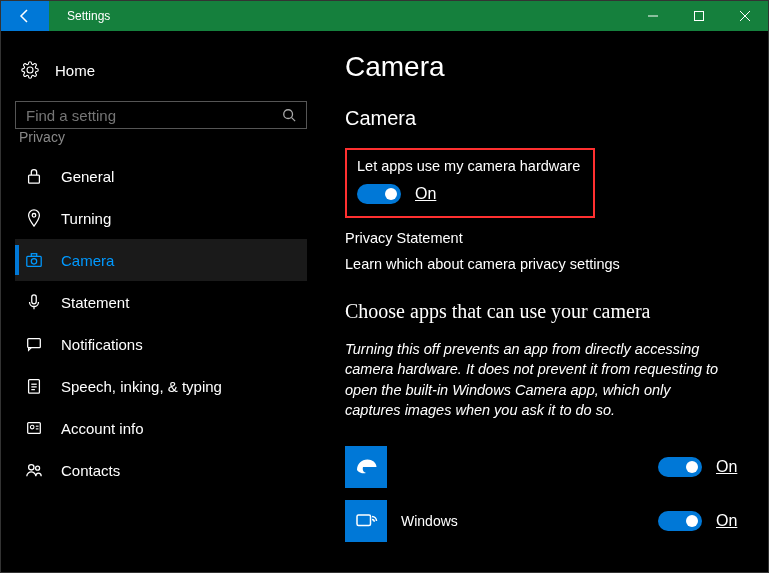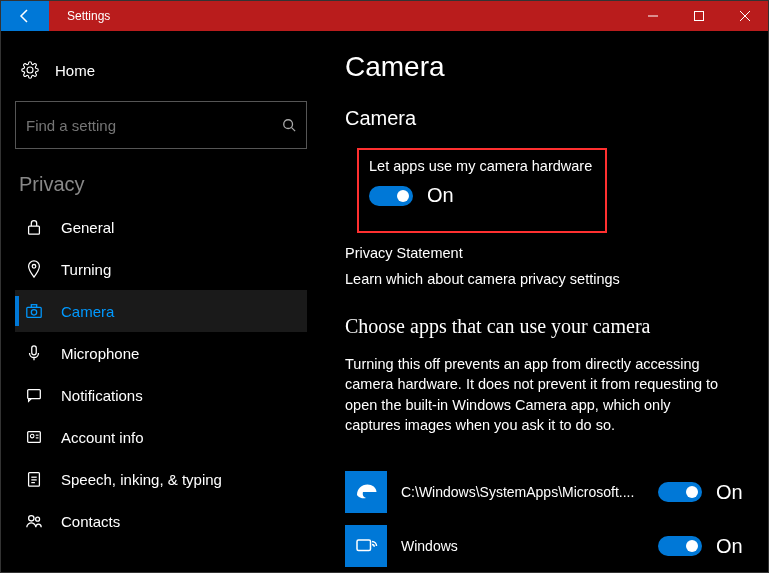--- a/index.html
+++ b/index.html
@@ -10,21 +10,21 @@
     font-family: "Segoe UI", Arial, sans-serif;
     font-size: 14px;
     overflow: hidden;
     position: relative;
     border: 1px solid #333;
   }
   .titlebar {
     height: 30px;
     display: flex;
     align-items: stretch;
-    background: #b91c1c;
+    background: #15803d;
   }
   .back-btn {
     width: 48px;
     background: #0078d7;
     display: flex;
     align-items: center;
     justify-content: center;
   }
   .back-btn svg { width: 16px; height: 16px; fill: #fff; }
   .title-text {
@@ -57,39 +57,38 @@
     display: flex;
     align-items: center;
     gap: 16px;
     padding: 8px 6px 8px 6px;
     margin-bottom: 14px;
   }
   .home-row .gear { width: 18px; height: 18px; }
   .home-row span { font-size: 15px; }
   .search-box {
     border: 1px solid #555;
-    height: 48px;
+    height: 28px;
     display: flex;
     align-items: center;
     padding: 0 10px;
-    margin-bottom: 24px;
     color: #aaa;
   }
   .search-box input {
     flex: 1;
     background: transparent;
     border: none;
     outline: none;
     color: #aaa;
     font-size: 15px;
   }
   .search-box svg { width: 14px; height: 14px; }
   .section-label {
     color: #888;
-    font-size: 20px;
+    font-size: 14px;
     margin-bottom: 10px;
     padding-left: 4px;
   }
   .nav-item {
     display: flex;
     align-items: center;
     gap: 18px;
     padding: 12px 10px;
     position: relative;
     cursor: pointer;
@@ -109,44 +108,43 @@
   .nav-item span { font-size: 15px; }
   .content {
     flex: 1;
     padding: 20px 24px 0 24px;
     overflow: hidden;
   }
   .page-title { font-size: 28px; font-weight: 400; margin-bottom: 24px; }
   .page-subtitle { font-size: 20px; font-weight: 400; margin-bottom: 18px; }
   .highlight-box {
     border: 2px solid #ff3030;
-    padding: 8px 10px 24px 10px;
+    padding: 8px 10px 12px 10px;
     margin-bottom: 12px;
     width: 250px;
-    margin-left: 12px;
   }
   .setting-label { font-size: 14.5px; margin-bottom: 10px; }
   .toggle-row { display: flex; align-items: center; gap: 14px; }
   .toggle {
     width: 44px; height: 20px;
     background: #0078d7;
     border-radius: 10px;
     position: relative;
   }
   .toggle .knob {
     position: absolute;
     width: 12px; height: 12px;
     background: #fff;
     border-radius: 50%;
     top: 4px; right: 4px;
   }
-  .toggle-state { font-size: 20px; }
+  .toggle-state { font-size: 16px; text-decoration: underline; }
   .link { color: #ffffff; font-size: 14.5px; margin-bottom: 10px; display: block; }
   .section-heading { font-size: 20px; font-weight: 400; margin: 28px 0 16px; font-family: Liberation Serif, serif; }
-  .desc { font-size: 14.5px; line-height: 1.4; color: #fff; margin-bottom: 36px; max-width: 380px; }
+  .desc { font-size: 14.5px; line-height: 1.4; color: #fff; margin-bottom: 26px; max-width: 380px; font-style: italic; }
   .app-row {
     display: flex;
     align-items: center;
     gap: 14px;
     margin-bottom: 12px;
   }
   .app-icon {
     width: 42px; height: 42px;
     display: flex;
     align-items: center;
@@ -225,46 +223,46 @@
           <circle cx="10" cy="11.5" r="3" fill="none" stroke="#0099ff" stroke-width="1.4"></circle>
           <rect x="7" y="3" width="6" height="3" fill="none" stroke="#0099ff" stroke-width="1.4"></rect>
         </svg>
       <span>Camera</span>
     </div>
     <div class="nav-item">
       <svg viewBox="0 0 20 20">
           <rect x="7.5" y="2" width="5" height="10" rx="2.5" fill="none" stroke="#fff" stroke-width="1.4"></rect>
           <path d="M5 10a5 5 0 0010 0M10 15v3" fill="none" stroke="#fff" stroke-width="1.4"></path>
         </svg>
-      <span>Microphone</span>
+      <span>Statement</span>
     </div>
     <div class="nav-item">
       <svg viewBox="0 0 20 20">
           <rect x="3" y="4" width="14" height="10" rx="1" fill="none" stroke="#fff" stroke-width="1.4"></rect>
           <path d="M7 14l-3 3v-3" fill="none" stroke="#fff" stroke-width="1.4"></path>
         </svg>
       <span>Notifications</span>
+    </div>
+    <div class="nav-item">
+      <svg viewBox="0 0 20 20">
+          <rect x="4" y="3" width="12" height="15" rx="1" fill="none" stroke="#fff" stroke-width="1.4"></rect>
+          <line x1="7" y1="8" x2="13" y2="8" stroke="#fff" stroke-width="1.4"></line>
+          <line x1="7" y1="11" x2="13" y2="11" stroke="#fff" stroke-width="1.4"></line>
+          <line x1="7" y1="14" x2="11" y2="14" stroke="#fff" stroke-width="1.4"></line>
+        </svg>
+      <span>Speech, inking, &amp; typing</span>
     </div>
     <div class="nav-item">
       <svg viewBox="0 0 20 20">
           <rect x="3" y="4" width="14" height="12" rx="1" fill="none" stroke="#fff" stroke-width="1.4"></rect>
           <circle cx="8" cy="9" r="2" fill="none" stroke="#fff" stroke-width="1.2"></circle>
           <line x1="12" y1="8" x2="15" y2="8" stroke="#fff" stroke-width="1.2"></line>
           <line x1="12" y1="11" x2="15" y2="11" stroke="#fff" stroke-width="1.2"></line>
         </svg>
       <span>Account info</span>
-    </div>
-    <div class="nav-item">
-      <svg viewBox="0 0 20 20">
-          <rect x="4" y="3" width="12" height="15" rx="1" fill="none" stroke="#fff" stroke-width="1.4"></rect>
-          <line x1="7" y1="8" x2="13" y2="8" stroke="#fff" stroke-width="1.4"></line>
-          <line x1="7" y1="11" x2="13" y2="11" stroke="#fff" stroke-width="1.4"></line>
-          <line x1="7" y1="14" x2="11" y2="14" stroke="#fff" stroke-width="1.4"></line>
-        </svg>
-      <span>Speech, inking, &amp; typing</span>
     </div>
     <div class="nav-item">
       <svg viewBox="0 0 20 20">
           <circle cx="7" cy="7" r="3" fill="none" stroke="#fff" stroke-width="1.4"></circle>
           <circle cx="14" cy="8" r="2.2" fill="none" stroke="#fff" stroke-width="1.4"></circle>
           <path d="M2 17c0-3 3-5 5-5s5 2 5 5M12 17c0-2 1.5-3.5 3-3.5s3 1.5 3 3.5" fill="none" stroke="#fff" stroke-width="1.4"></path>
         </svg>
       <span>Contacts</span>
     </div>
   </div>
@@ -289,21 +287,20 @@
     <h3 class="section-heading">Choose apps that can use your camera</h3>
     <p class="desc">Turning this off prevents an app from directly accessing camera hardware. It does not prevent it from requesting to open the built-in Windows Camera app, which only captures images when you ask it to do so.</p>
 
     <div class="app-row">
       <div class="app-icon" style="background:#0078d7">
         <svg viewBox="0 0 40 40" width="30" height="30">
             <path d="M8 24c0-8 6-14 14-14 6 0 12 4 12 10H16c0 0-2 6 4 8-8 2-12-4-12-4z" fill="#fff"></path>
           </svg>
       </div>
       <div class="app-info">
-        <div class="app-name">C:\Windows\SystemApps\Microsoft....</div>
       </div>
       <div class="toggle">
           <div class="knob"></div>
         </div>
       <div class="toggle-state">On</div>
     </div>
 
     <div class="app-row">
       <div class="app-icon" style="background:#0078d7">
         <svg viewBox="0 0 40 40" width="30" height="30">

